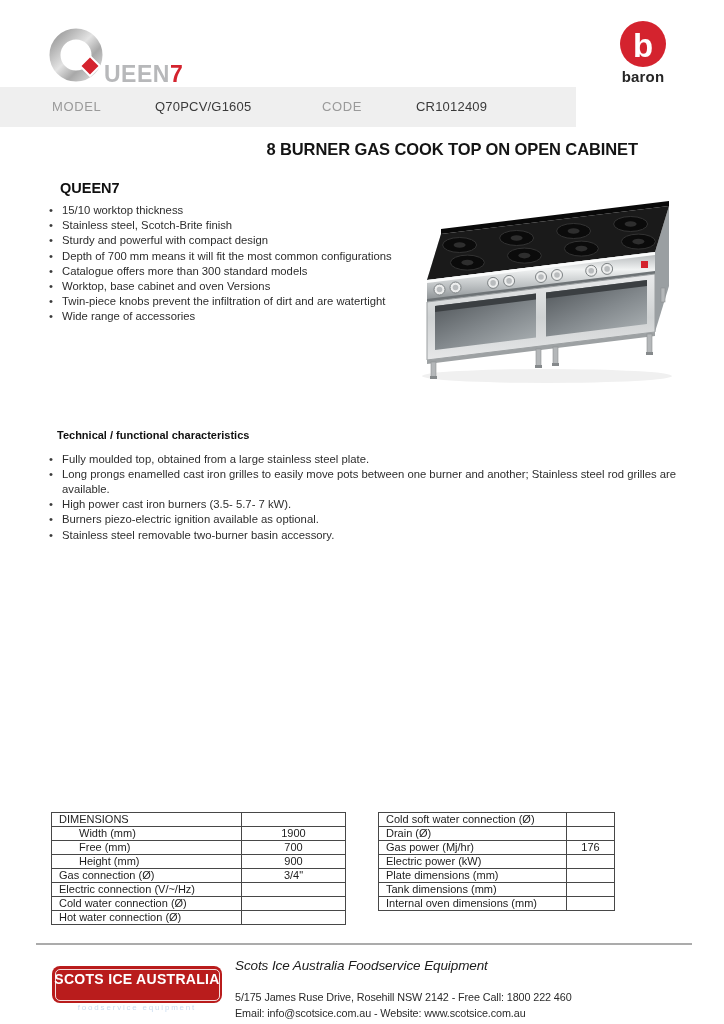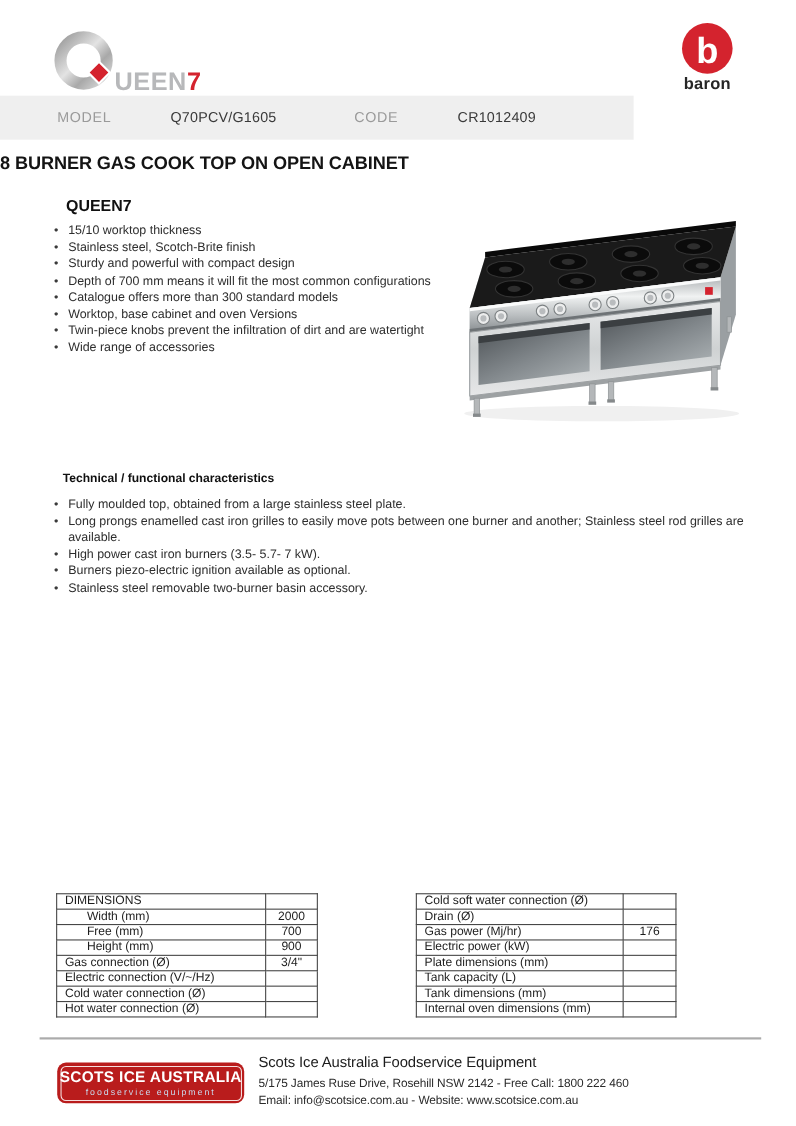--- a/index.html
+++ b/index.html
@@ -22,21 +22,21 @@
   .model-bar{position:absolute;left:0;top:87px;width:576px;height:40px;background:#efefef;}
   .model-bar span{position:absolute;top:0;line-height:40px;font-size:13px;}
   .mb-label{color:#9a9a9a;letter-spacing:.6px;}
   .mb-value{color:#3a3a3a;font-weight:500;letter-spacing:.2px;}
   .mb-model-label{left:52px;}
   .mb-model-value{left:155px;}
   .mb-code-label{left:322px;}
   .mb-code-value{left:416px;}
 
   
-  .doc-title{position:absolute;left:0;top:140px;width:638px;text-align:left;
+  .doc-title{position:absolute;left:0;top:140px;width:638px;text-align:right;
              font-size:16.5px;font-weight:bold;color:#141414;letter-spacing:-.1px;}
   .feat-heading{position:absolute;left:60px;top:180px;font-size:14.5px;font-weight:bold;color:#101010;}
   .tech-heading{position:absolute;left:57px;top:429px;font-size:11px;font-weight:bold;color:#101010;}
 
   
   ul.bullets{position:absolute;margin:0;padding:0;list-style:none;font-size:11.3px;
              line-height:14.7px;color:#2d2d2d;}
   ul.bullets li{position:relative;padding-left:15px;margin-bottom:.5px;}
   ul.bullets li::before{content:"•";position:absolute;left:2px;top:0;color:#3a3a3a;}
   .feat-list{left:47px;top:203px;width:354px;}
@@ -44,35 +44,35 @@
 
   
   .product{position:absolute;left:406px;top:188px;width:290px;height:200px;}
 
   
   .spec-table{position:absolute;top:812px;border-collapse:collapse;table-layout:fixed;}
   .spec-table td{border:1px solid #474747;height:13px;line-height:13px;font-size:11px;
                  color:#1d1d1d;padding:0 2px 0 7px;white-space:nowrap;overflow:hidden;}
   .spec-table td.val{text-align:center;padding:0;}
   .spec-table td.indent{padding-left:27px;}
-  .t-left{left:51px;width:238px;}
+  .t-left{left:51px;width:295px;}
   .t-left td.lbl{width:180px;}
   .t-right{left:378px;width:237px;}
   .t-right td.lbl{width:178px;}
 
   
   .footer-rule{position:absolute;left:36px;top:943px;width:656px;height:2px;background:#ababab;}
   .footer-badge{position:absolute;left:52px;top:966px;width:170px;height:37px;background:#b91c1c;
                 border-radius:8px;text-align:center;}
   .footer-badge::after{content:"";position:absolute;inset:2.5px;border:1px solid rgba(255,255,255,.85);
                 border-radius:5px;pointer-events:none;}
   .badge-l1{font-size:14px;font-weight:bold;color:#ffffff;letter-spacing:.3px;margin-top:5px;}
-  .badge-l2{font-size:8px;color:#c9dcf0;letter-spacing:1.8px;margin-top:1px;}
+  .badge-l2{font-size:8px;color:#c9dcf0;letter-spacing:1.8px;margin-top:16px;}
   .footer-text{position:absolute;left:235px;top:958px;}
-  .ft-company{font-size:13.5px;color:#1c1c1c;margin-bottom:4px;letter-spacing:-.1px;}
+  .ft-company{font-size:13.5px;color:#1c1c1c;margin-bottom:16px;letter-spacing:-.1px;font-style:italic;}
   .ft-line{font-size:10.8px;color:#2b2b2b;line-height:16px;letter-spacing:-.1px;}
 </style>
 </head>
 <body>
 
 <div class="page">
 
   <div class="queen-logo">
     <svg width="160" height="58" viewBox="0 0 160 58">
       <defs>
@@ -234,21 +234,21 @@
   </ul>
 
   <table class="spec-table t-left">
     <tbody>
         <tr>
           <td class="lbl">DIMENSIONS</td>
           <td class="val"></td>
         </tr>
     <tr>
           <td class="lbl indent">Width (mm)</td>
-          <td class="val">2000</td>
+          <td class="val">1900</td>
         </tr>
     <tr>
           <td class="lbl indent">Free (mm)</td>
           <td class="val">700</td>
         </tr>
     <tr>
           <td class="lbl indent">Height (mm)</td>
           <td class="val">900</td>
         </tr>
     <tr>
@@ -286,24 +286,20 @@
         </tr>
     <tr>
           <td class="lbl">Electric power (kW)</td>
           <td class="val"></td>
         </tr>
     <tr>
           <td class="lbl">Plate dimensions (mm)</td>
           <td class="val"></td>
         </tr>
     <tr>
-          <td class="lbl">Tank capacity (L)</td>
-          <td class="val"></td>
-        </tr>
-    <tr>
           <td class="lbl">Tank dimensions (mm)</td>
           <td class="val"></td>
         </tr>
     <tr>
           <td class="lbl">Internal oven dimensions (mm)</td>
           <td class="val"></td>
         </tr>
   </tbody>
     </table>
 

